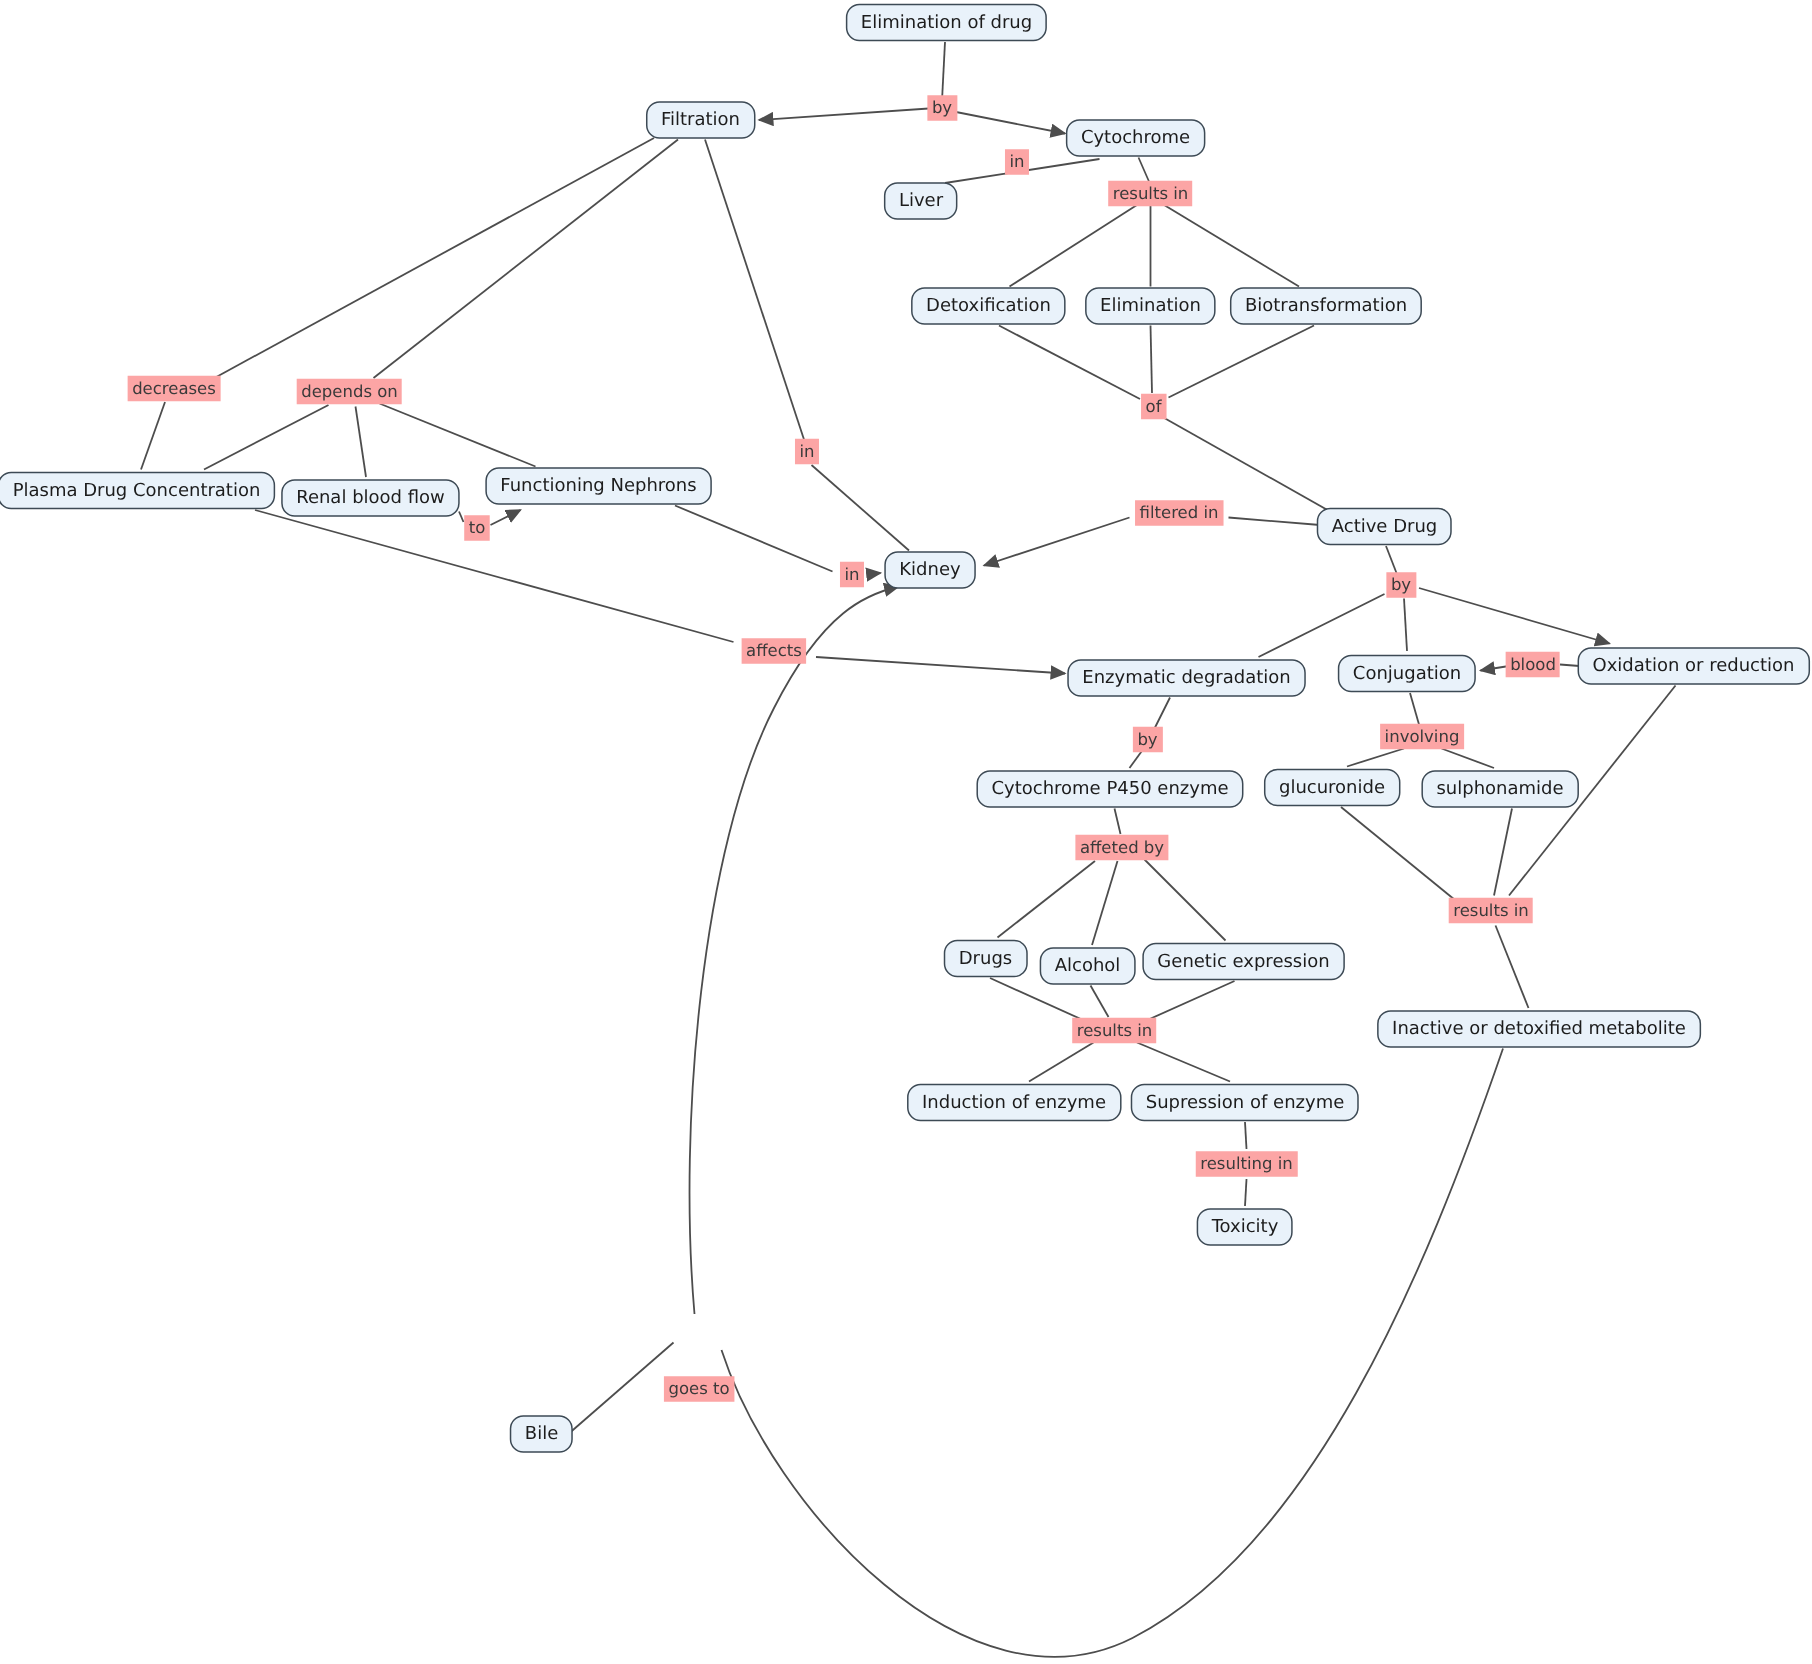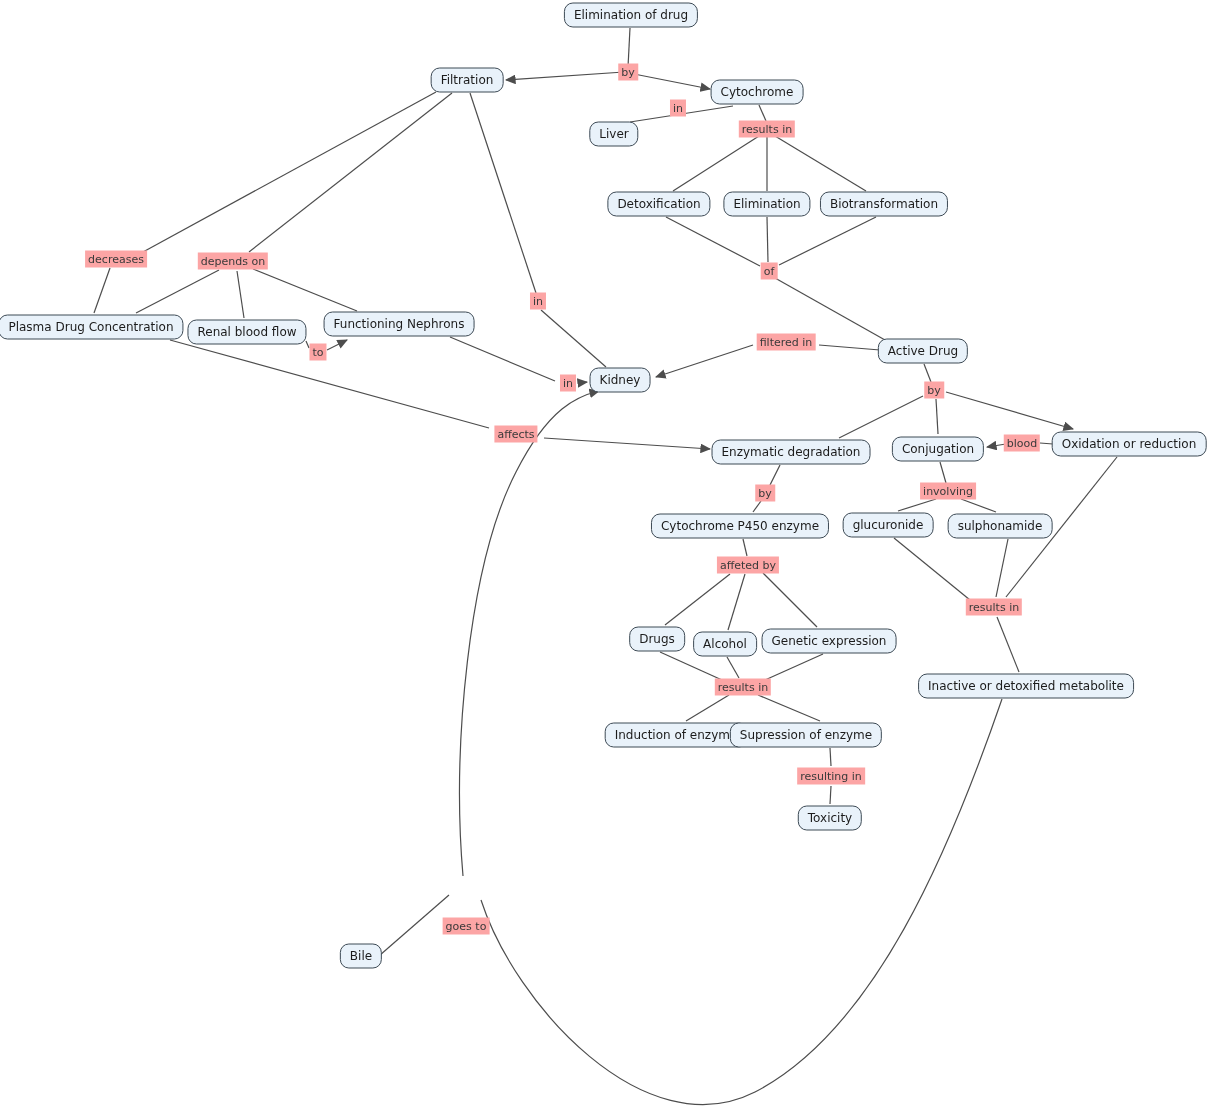--- a/index.html
+++ b/index.html
@@ -155,17 +155,17 @@
     <div class="node" style="left: 791px; top: 452px;">Enzymatic degradation</div>
     <div class="node" style="left: 938px; top: 449px;">Conjugation</div>
     <div class="node" style="left: 1129px; top: 444px;">Oxidation or reduction</div>
     <div class="node" style="left: 740px; top: 526px;">Cytochrome P450 enzyme</div>
     <div class="node" style="left: 888px; top: 525px; text-align: right;">glucuronide</div>
     <div class="node" style="left: 972px; top: 526px; margin-left: 28px;">sulphonamide</div>
     <div class="node" style="left: 657px; top: 639px;">Drugs</div>
     <div class="node" style="left: 725px; top: 644px;">Alcohol</div>
     <div class="node" style="left: 829px; top: 641px;">Genetic expression</div>
     <div class="node" style="left: 676px; top: 735px;">Induction of enzyme</div>
-    <div class="node" style="left: 806px; top: 735px;">Supression of enzyme</div>
+    <div class="node" style="left: 830px; top: 735px;">Supression of enzyme</div>
     <div class="node" style="left: 830px; top: 818px;">Toxicity</div>
     <div class="node" style="left: 1026px; top: 686px;">Inactive or detoxified metabolite</div>
     <div class="node" style="left: 361px; top: 956px;">Bile</div>
   </div>
 
 </body></html>

